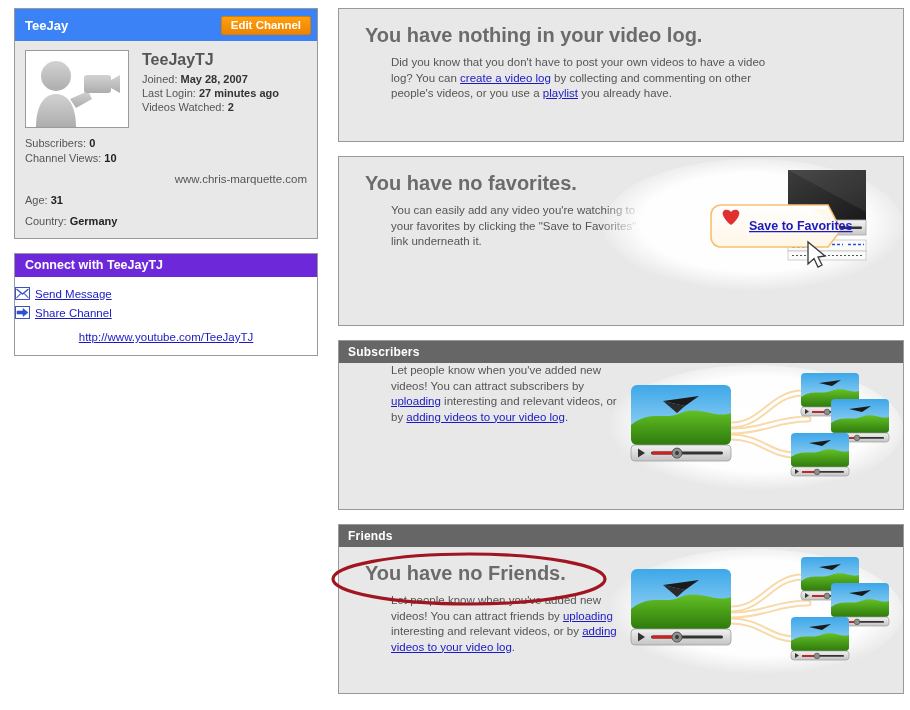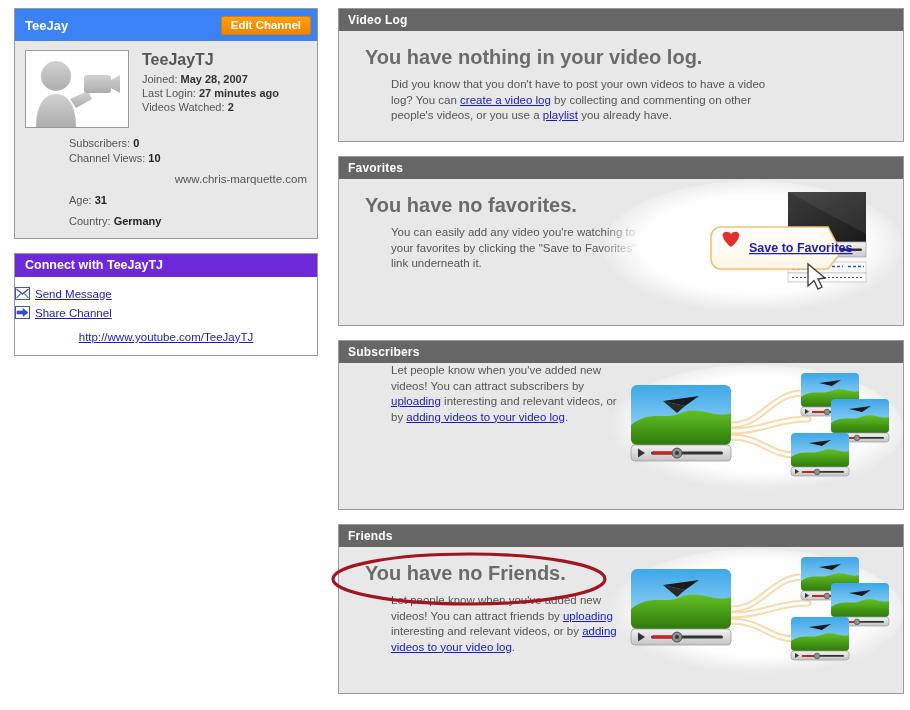--- a/index.html
+++ b/index.html
@@ -41,21 +41,21 @@
   }
   .prof-top{display:flex;padding:9px 10px 4px 10px;}
   .avatar-box{
     width:104px;height:78px;background:#ffffff;border:1px solid #9a9a9a;
     box-sizing:border-box;flex:none;position:relative;overflow:hidden;
   }
   .prof-meta{padding-left:13px;padding-top:1px;}
   .prof-name{font-size:16px;font-weight:bold;color:#555;line-height:18px;margin-bottom:3px;}
   .prof-line{font-size:11px;color:#555;line-height:14px;white-space:nowrap;}
   .prof-line b{color:#333;}
-  .prof-stats{padding:4px 10px 9px 10px;margin-left:44px;}
+  .prof-stats{padding:4px 10px 9px 10px;}
   .prof-stats .row{font-size:11px;color:#555;line-height:15px;}
   .prof-stats .row b{color:#222;}
   .prof-stats .gap{height:6px;}
   .prof-site{font-size:11.5px;color:#555;line-height:15px;text-align:right;}
 
   .connect{margin-top:14px;border:1px solid #999;box-sizing:border-box;background:#fff;}
   .connect-head{
     background:#6d28d9;height:23px;line-height:23px;color:#fff;
     font-weight:bold;font-size:12.5px;padding-left:10px;
   }
@@ -174,31 +174,29 @@
         <div class="connect-url">
           <span class="lnk">http://www.youtube.com/TeeJayTJ</span>
         </div>
       </div>
     </div>
   </div>
 
   <div class="right">
 
     <div class="panel rp" style="height:134px;">
-      <div class="panel-head">Video Log</div>
       <div class="panel-body" style="height:111px;">
         <div class="big-head">You have nothing in your video log.</div>
         <div class="desc" style="width:435px;">
           <span>Did you know that you don't have to post your own videos to have a video log? You can </span><a>create a video log</a><span> by collecting and commenting on other people's videos, or you use a </span><a>playlist</a><span> you already have.</span>
         </div>
       </div>
     </div>
 
     <div class="panel rp" style="height:170px;">
-      <div class="panel-head">Favorites</div>
       <div class="panel-body" style="height:147px;">
         <div class="illus" style="width:300px;height:147px;">
           <svg width="300" height="147" viewBox="0 0 300 147">
             <defs>
               <radialGradient id="glowF" cx="50%" cy="48%" r="52%">
                 <stop offset="0%" stop-color="#ffffff" stop-opacity="1"></stop>
                 <stop offset="72%" stop-color="#ffffff" stop-opacity=".95"></stop>
                 <stop offset="100%" stop-color="#ffffff" stop-opacity="0"></stop>
               </radialGradient>
               <linearGradient id="scr" x1="0" y1="0" x2="1" y2="1">

